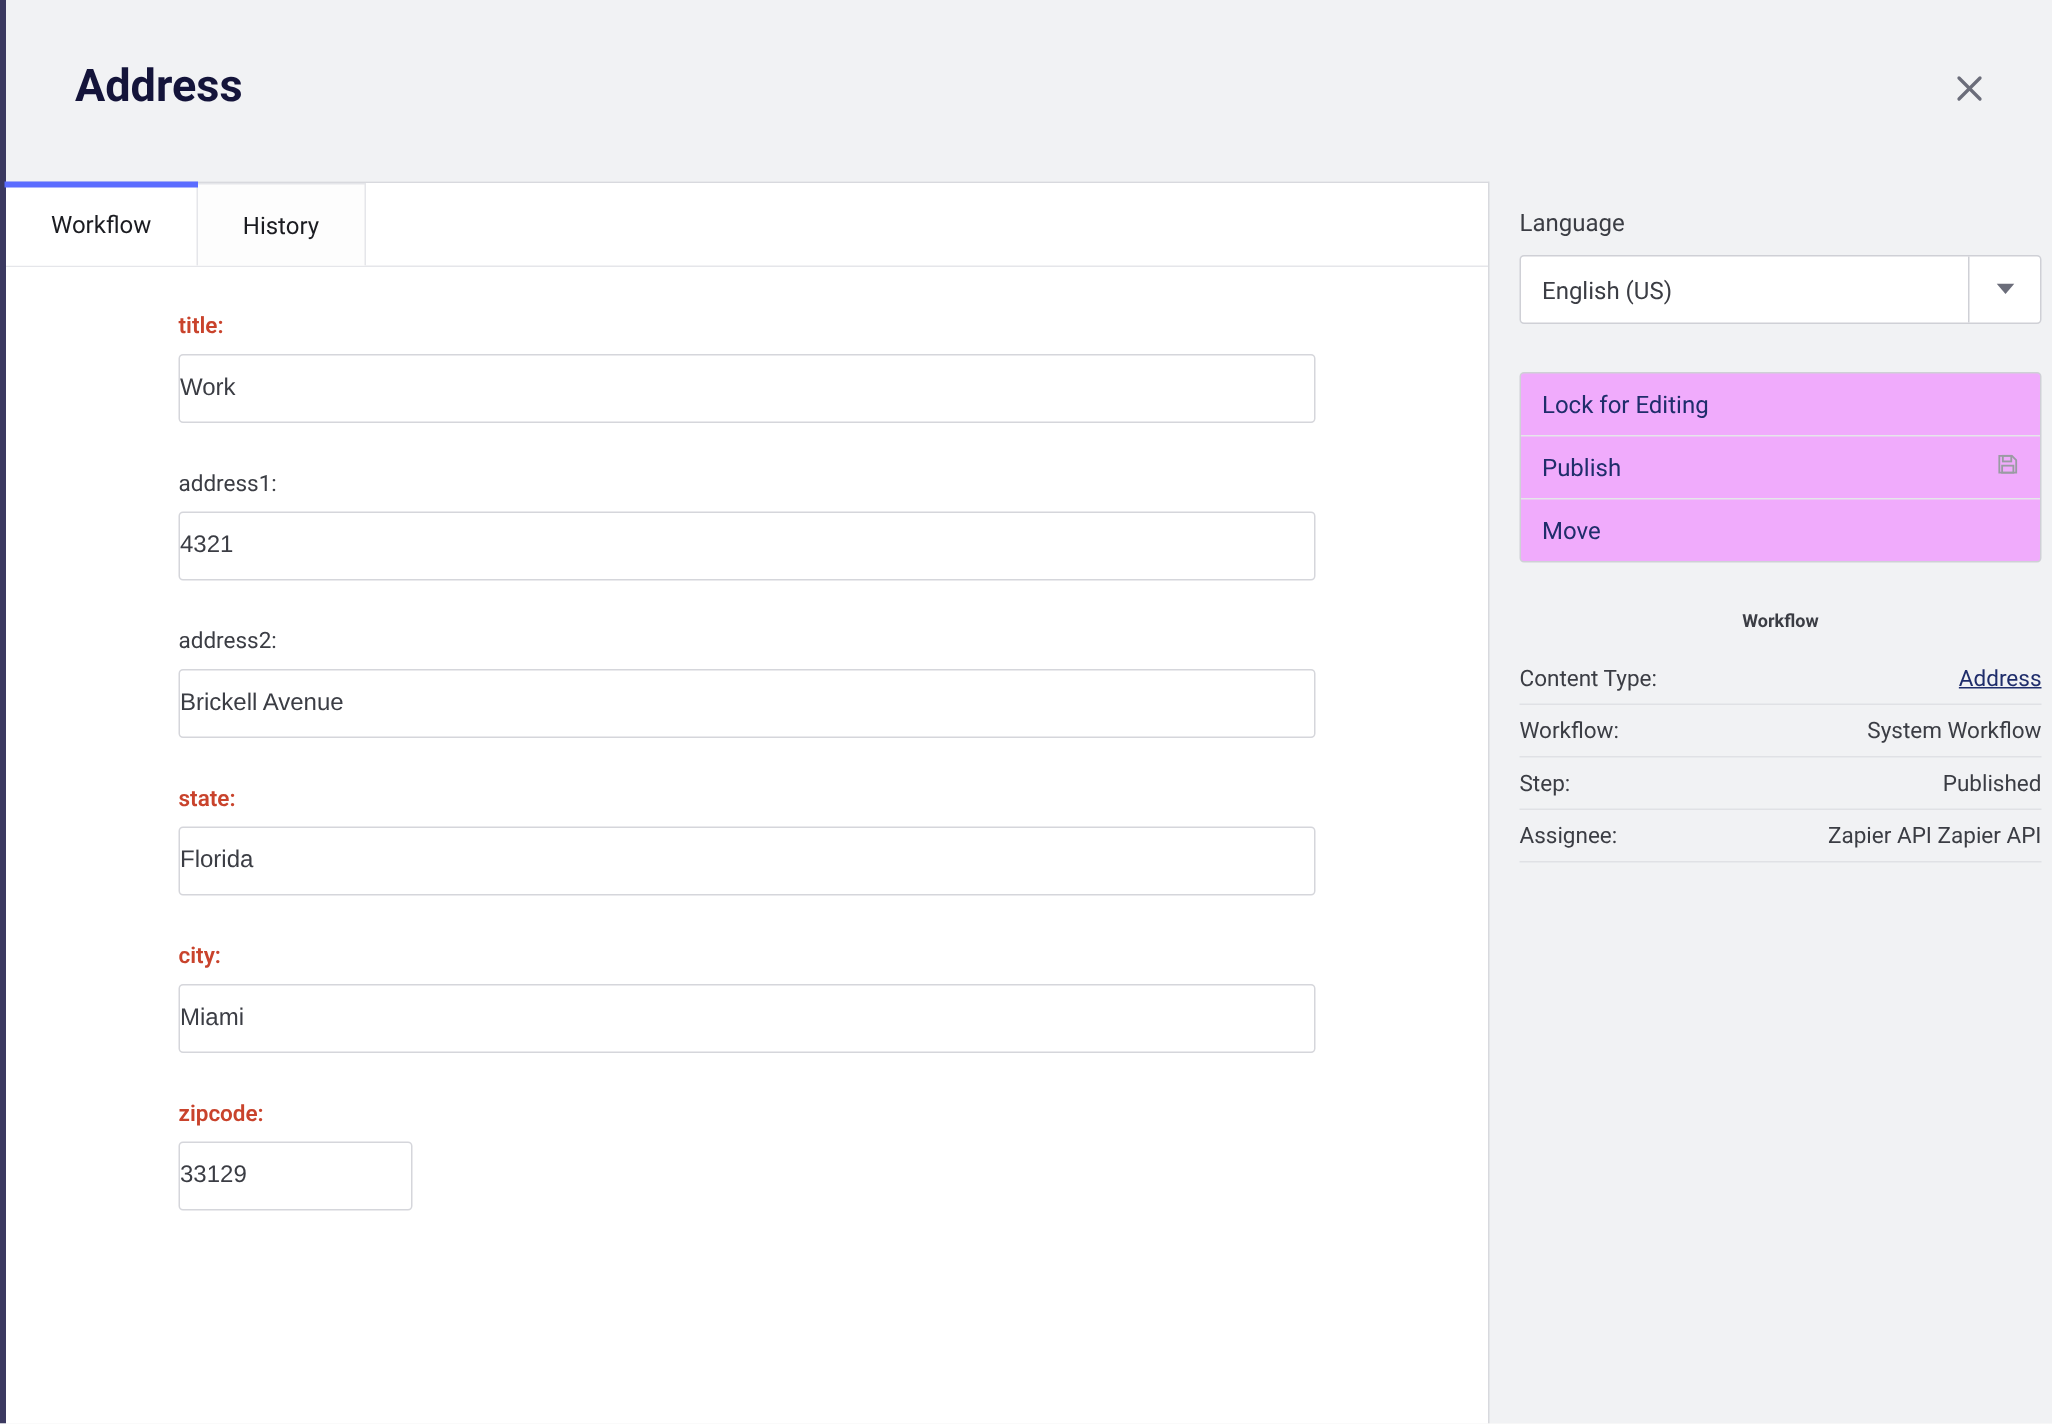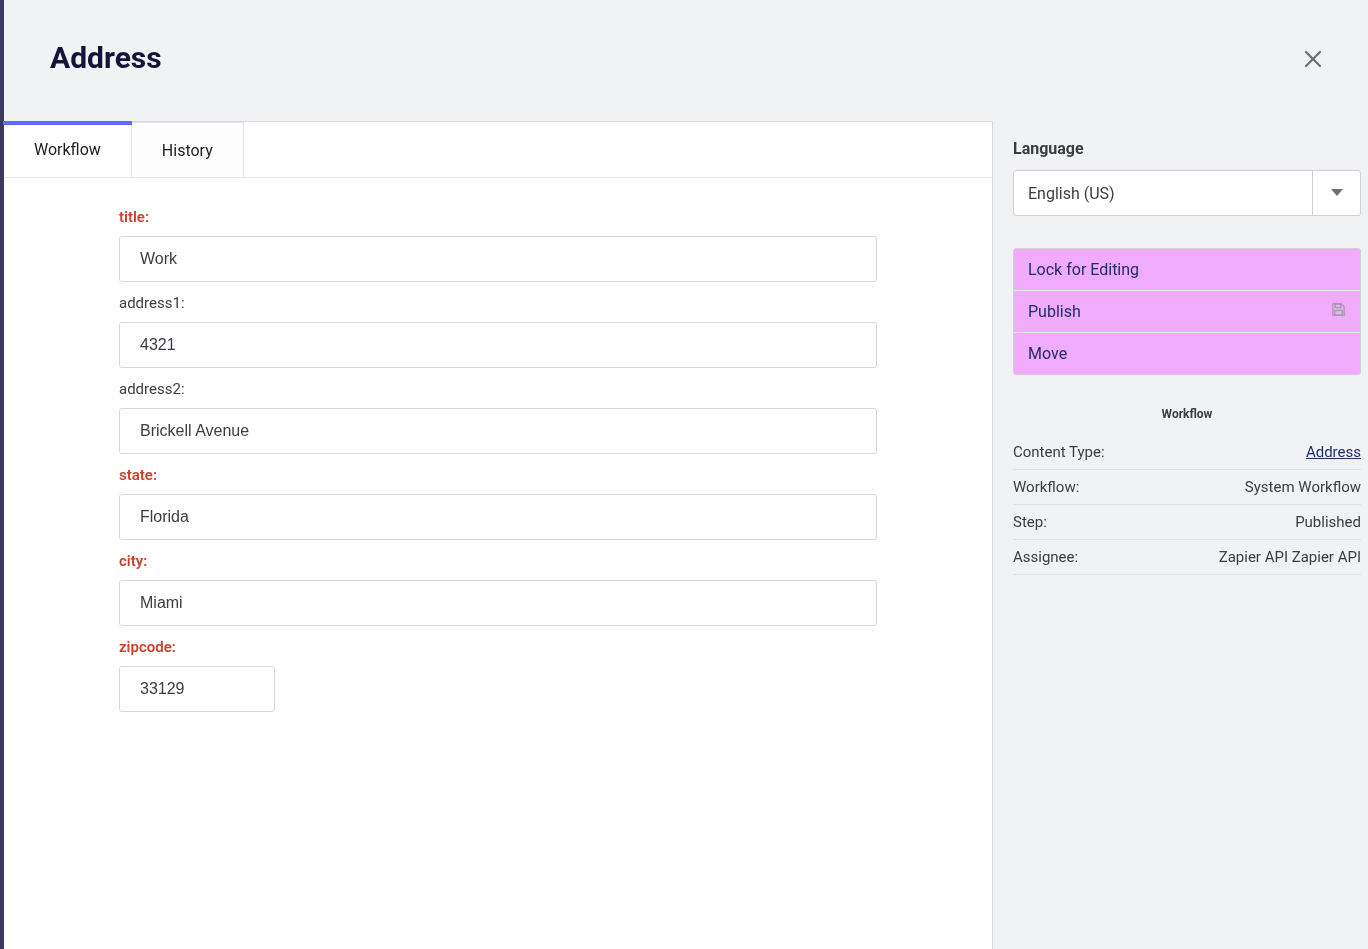--- a/index.html
+++ b/index.html
@@ -71,58 +71,58 @@
       top: -1px;
       left: -1px;
       right: -1px;
       height: 4px;
       background: #5b6cff;
     }
     .form-area {
       padding: 30px 115px 30px 115px;
     }
     .field {
-      margin-bottom: 12px;
+      margin-bottom: 31px;
     }
     .field-label {
       display: block;
       font-size: 15px;
       margin-bottom: 10px;
       color: #3b3d44;
     }
     .field-label.required {
       color: #c9432c;
       font-weight: 600;
     }
     .text-input {
       width: 100%;
       height: 46px;
       border: 1px solid #d5d6db;
       border-radius: 3px;
-      padding: 0 20px;
+      padding: 0 0;
       font-size: 16px;
       color: #3b3d44;
       background: #ffffff;
       outline: none;
     }
     .text-input.narrow {
       width: 156px;
     }
 
     .side-col {
       width: 376px;
       background: #f1f2f4;
       border-left: 1px solid #d8d9de;
       padding: 18px 55px 0 20px;
       display: flex;
       flex-direction: column;
     }
     .side-label {
       font-size: 16px;
-      font-weight: 700;
+      font-weight: 400;
       color: #3b3d44;
       margin-bottom: 12px;
     }
     .select-wrap {
       display: flex;
       border: 1px solid #cfd0d6;
       border-radius: 3px;
       background: #ffffff;
       height: 46px;
       margin-bottom: 32px;

